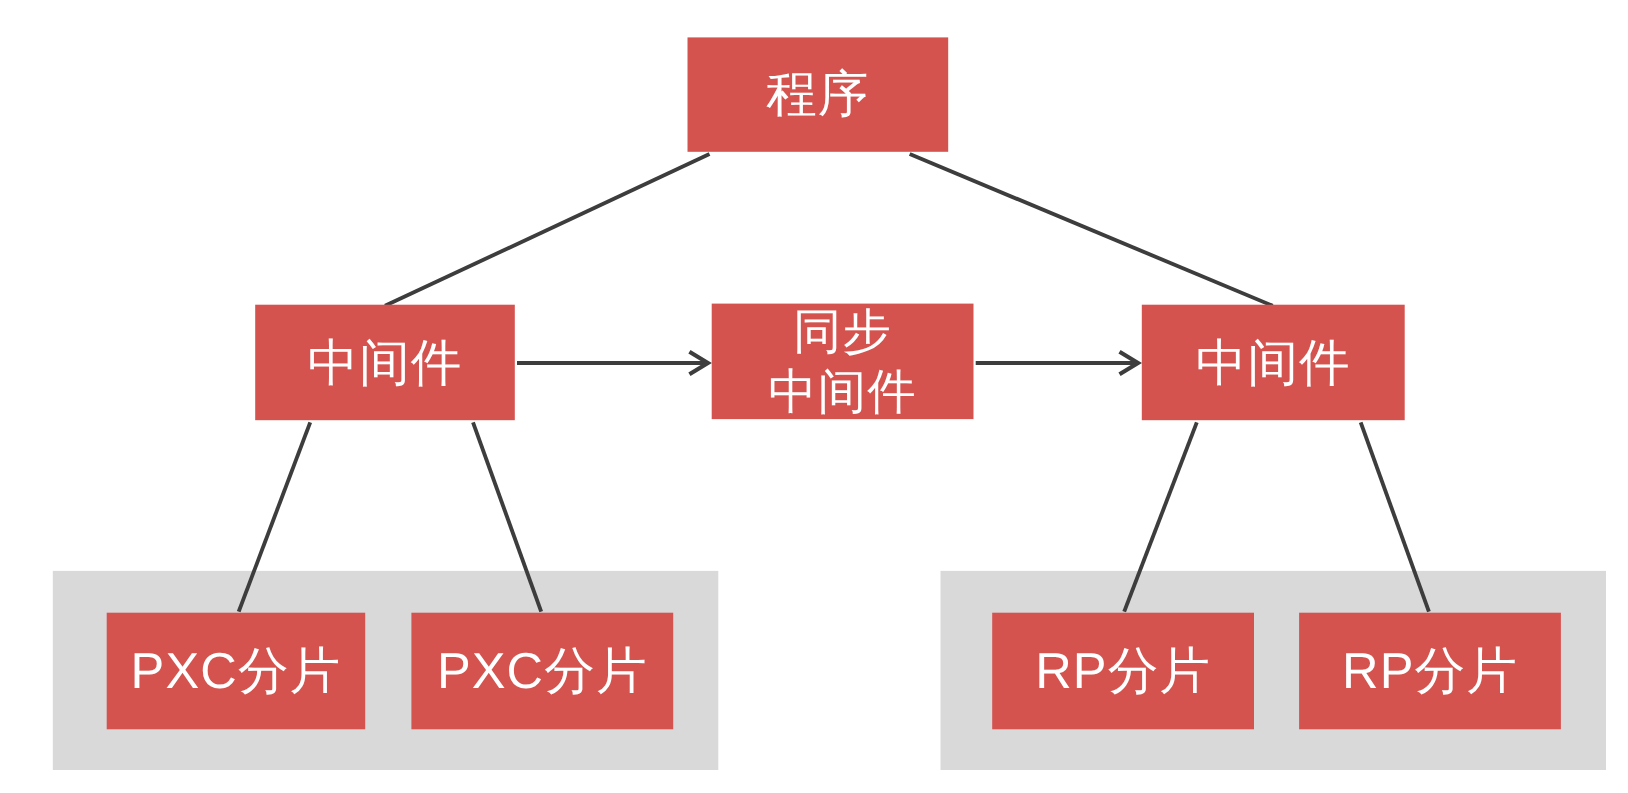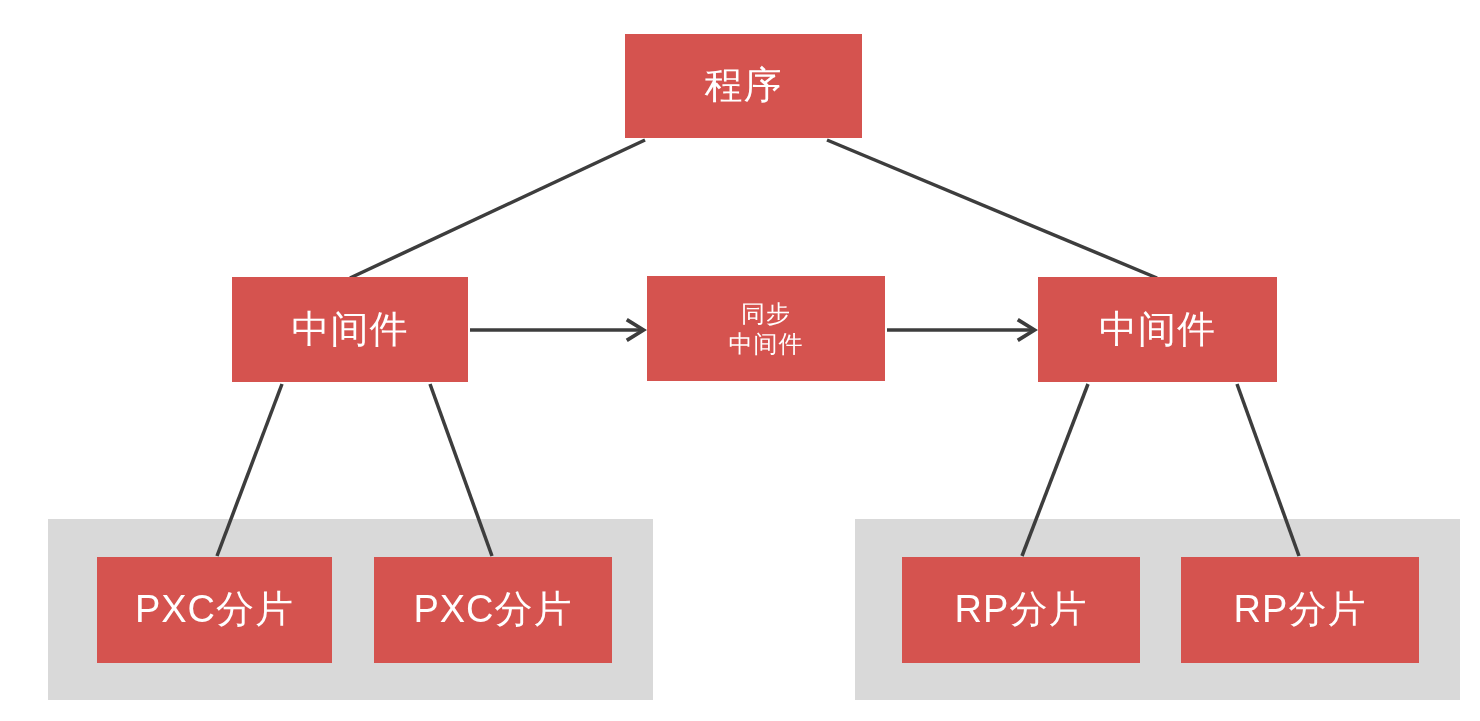--- a/index.html
+++ b/index.html
@@ -37,27 +37,27 @@
 
   .node {
     position: absolute;
     background: #D5534F;
     color: #FFFFFF;
     display: flex;
     flex-direction: column;
     align-items: center;
     justify-content: center;
     text-align: center;
-    font-size: 38px;
+    font-size: 46px;
     line-height: 1.25;
     letter-spacing: 1px;
   }
   #n-program { left: 625px;  top: 34px;  width: 237px; height: 104px; }
   #n-mw-l    { left: 232px;  top: 277px; width: 236px; height: 105px; }
-  #n-sync    { left: 647px;  top: 276px; width: 238px; height: 105px; font-size: 24px; }
+  #n-sync    { left: 647px;  top: 276px; width: 238px; height: 105px; font-size: 44px; }
   #n-mw-r    { left: 1038px; top: 277px; width: 239px; height: 105px; }
   #n-pxc1    { left: 97px;   top: 557px; width: 235px; height: 106px; }
   #n-pxc2    { left: 374px;  top: 557px; width: 238px; height: 106px; }
   #n-rp1     { left: 902px;  top: 557px; width: 238px; height: 106px; }
   #n-rp2     { left: 1181px; top: 557px; width: 238px; height: 106px; }
 </style>
 </head>
 <body>
 
 <div class="canvas">

